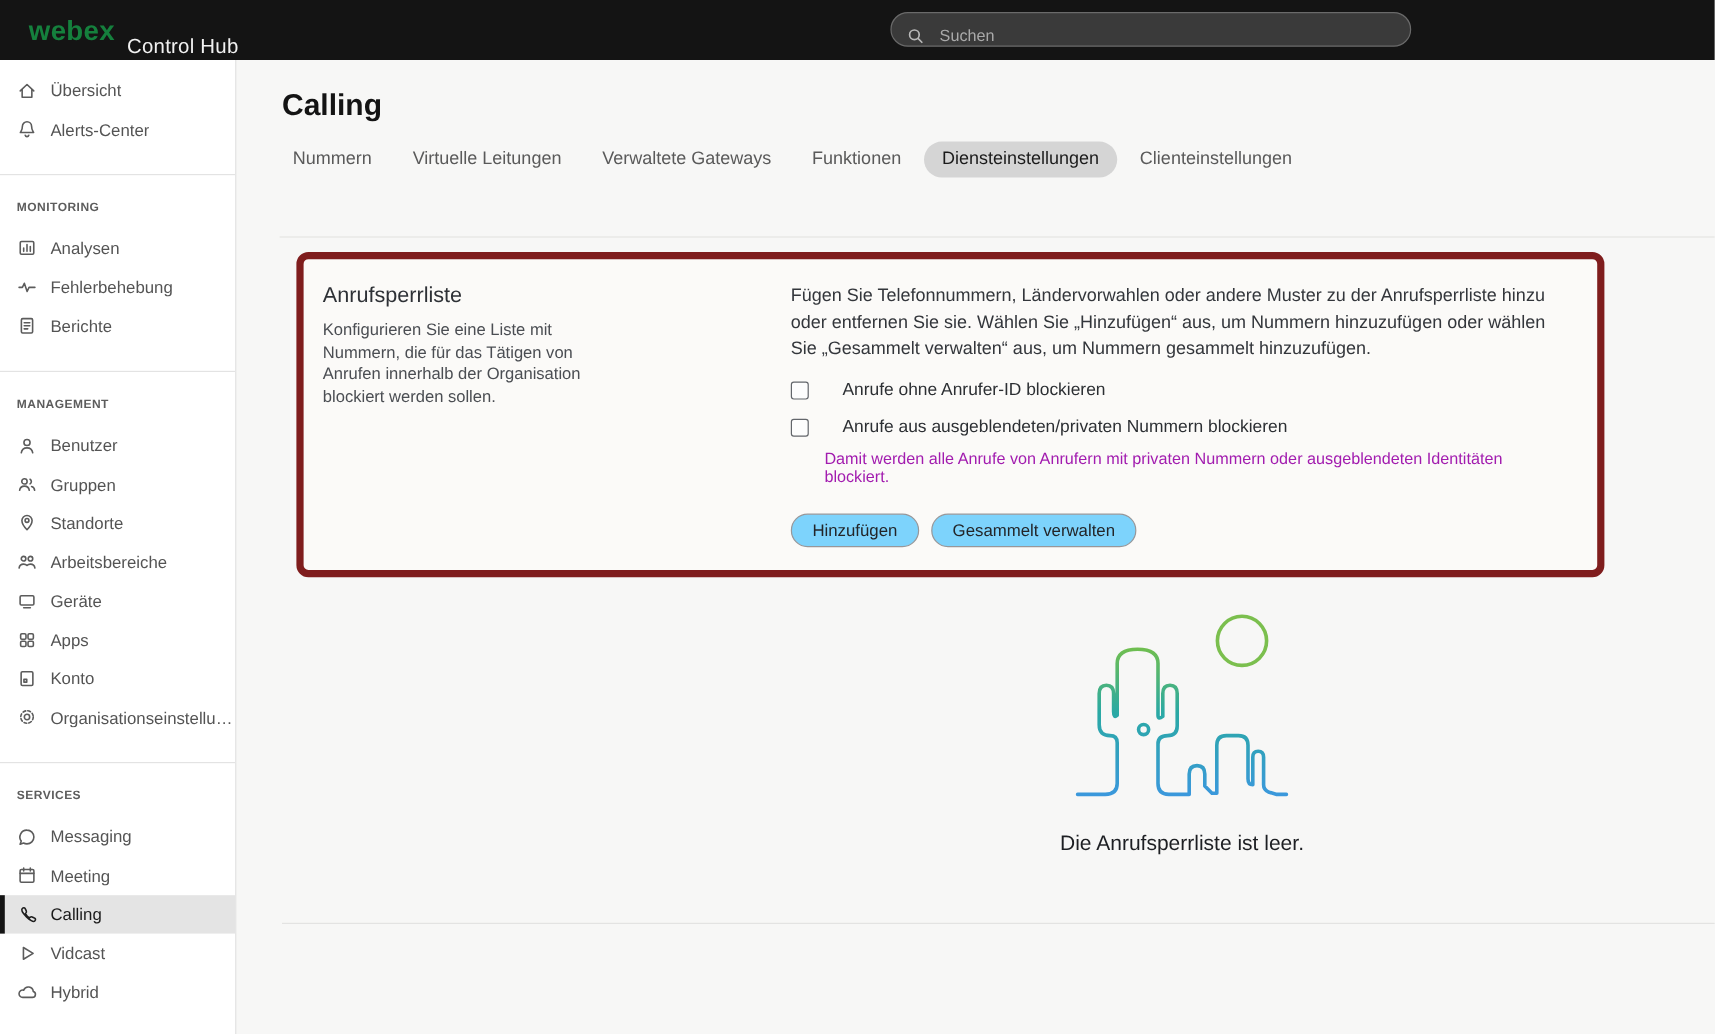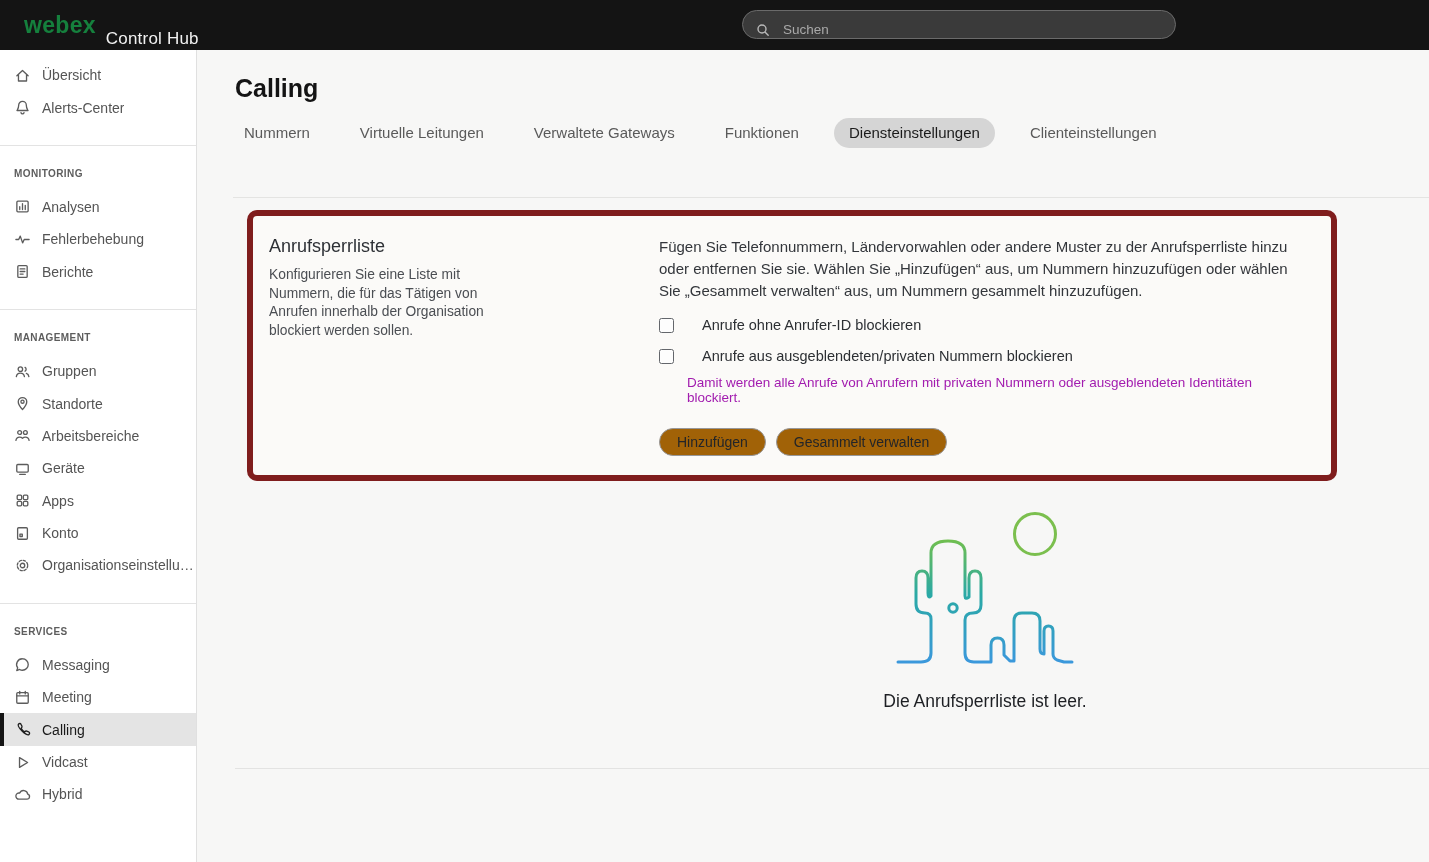--- a/index.html
+++ b/index.html
@@ -30,39 +30,39 @@
   .side-item.active { background:#e4e4e4; color:#1a1a1a; }
   .side-item.active svg { stroke:#1f1f1f; }
   .side-item.active::before { content:''; position:absolute; left:0; top:0; bottom:0; width:4px; background:#141414; }
   .side-divider { border-top:1px solid #e3e3e3; margin-top:21px; }
   .side-section-label { margin:21px 0 11px 14px; height:13px; line-height:13px;
     font-size:10px; font-weight:700; letter-spacing:.4px; color:#5d5d5d; }
   .side-label { overflow:hidden; text-overflow:ellipsis; max-width:160px; }
   
   .content { position:absolute; left:197px; top:50px; right:0; bottom:0; }
   .page-title { margin:24px 0 0 38px; font-size:25px; line-height:29px; font-weight:700; color:#141414; }
-  .tabs { display:flex; align-items:center; margin:15px 0 0 32px; height:30px; gap:20px; }
+  .tabs { display:flex; align-items:center; margin:15px 0 0 32px; height:30px; gap:4px; }
   .tab { height:30px; line-height:30px; padding:0 15px; font-size:15px; color:#5a5a5a; cursor:pointer; border-radius:15px; white-space:nowrap; }
   .tab.active { background:#d5d5d5; color:#1b1b1b; }
   .tabs-divider { margin:49px 0 0 36px; border-top:1px solid #e4e4e2; }
   
   .panel { margin:12px 92px 0 50px; min-height:249px; background:#fbfaf8;
     border:6px solid #7f1d1d; border-radius:10px; display:flex; padding:20px 24px 19px 16px; }
   .panel-left { width:390px; flex:none; }
   .panel-title { margin:0; font-size:18px; font-weight:400; color:#2e3136; }
   .panel-desc { margin-top:9px; width:258px; font-size:13.8px; line-height:18.5px; color:#4b4e53; }
   .panel-right { flex:1; }
   .panel-info { margin:0; font-size:15px; line-height:22px; color:#33363b; max-width:660px; }
   .cb-row { display:flex; align-items:center; gap:28px; margin-top:15px; }
   .cb-box { width:15px; height:15px; border:1.4px solid #63666b; border-radius:2.5px; background:#fdfdfd; flex:none; cursor:pointer; }
   .cb-label { font-size:14.5px; color:#2c2f33; }
   .cb-helper { margin:11px 0 0 28px; font-size:13.5px; color:#a21caf; }
   .panel-btns { display:flex; gap:10px; margin-top:23px; }
   .btn { height:28px; padding:0 17px; border-radius:14px; border:1px solid #97979a;
-    background:#a16207; font-size:14px; color:#232528; display:flex; align-items:center;
+    background:#7dd3fc; font-size:14px; color:#232528; display:flex; align-items:center;
     cursor:pointer; font-family:inherit; }
   
   .empty { width:260px; margin:27px 0 0 658px; text-align:center; }
   .empty-msg { margin-top:14px; font-size:17.5px; color:#1d1f23; }
   .bottom-divider { margin:56px 0 0 38px; border-top:1px solid #e3e3e2; }
 </style>
 </head>
 <body>
 
 <div class="header">
@@ -122,20 +122,29 @@
          <span class="side-icon">
         <svg fill="none" stroke-width="1.25" stroke-linecap="round" stroke-linejoin="round" width="17" height="17" viewBox="0 0 16 16">
           <rect x="3.6" y="2.4" width="8.8" height="11.2" rx="1"></rect>
           <path d="M5.8 5.6h4.4M5.8 8h4.4M5.8 10.4h2.8"></path>
         </svg>
       </span>
          <span class="side-label">Berichte</span>
        </div>
     <div class="side-divider"></div>
     <div class="side-section-label">MANAGEMENT</div>
+    <div class="side-item">
+         <span class="side-icon">
+        <svg fill="none" stroke-width="1.25" stroke-linecap="round" stroke-linejoin="round" width="17" height="17" viewBox="0 0 16 16">
+          <circle cx="8" cy="5.4" r="2.4"></circle>
+          <path d="M3.5 13.5c.4-2.5 2.2-3.9 4.5-3.9s4.1 1.4 4.5 3.9"></path>
+        </svg>
+      </span>
+         <span class="side-label">Benutzer</span>
+       </div>
     <div class="side-item">
          <span class="side-icon">
         <svg fill="none" stroke-width="1.25" stroke-linecap="round" stroke-linejoin="round" width="17" height="17" viewBox="0 0 16 16">
           <circle cx="6" cy="5.8" r="2.1"></circle>
           <path d="M2.2 12.8c.3-2.1 1.7-3.3 3.8-3.3s3.5 1.2 3.8 3.3"></path>
           <path d="M10.4 4.1a2.1 2.1 0 0 1 0 3.6M11.6 9.8c1.4.4 2.2 1.5 2.4 3"></path>
         </svg>
       </span>
          <span class="side-label">Gruppen</span>
        </div>

